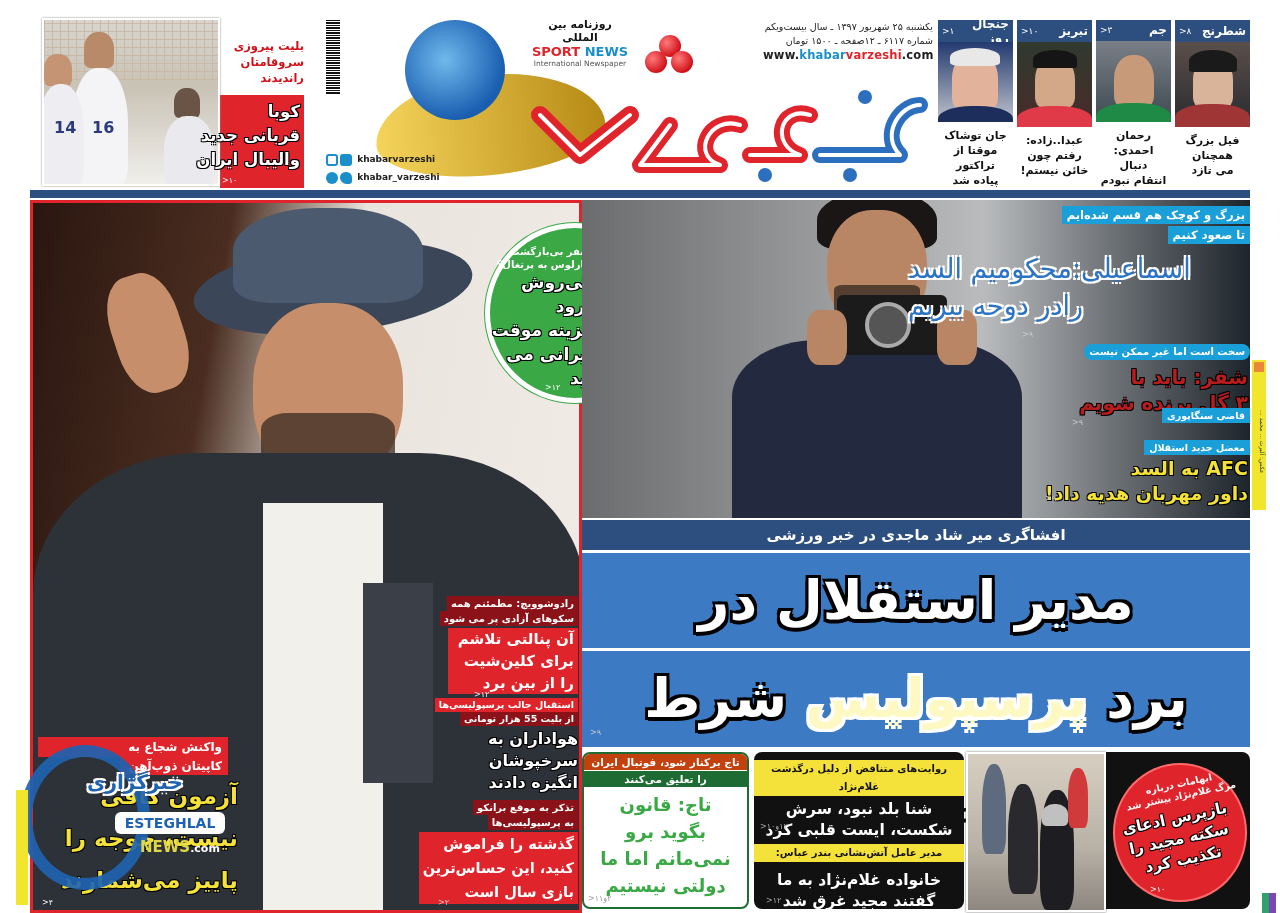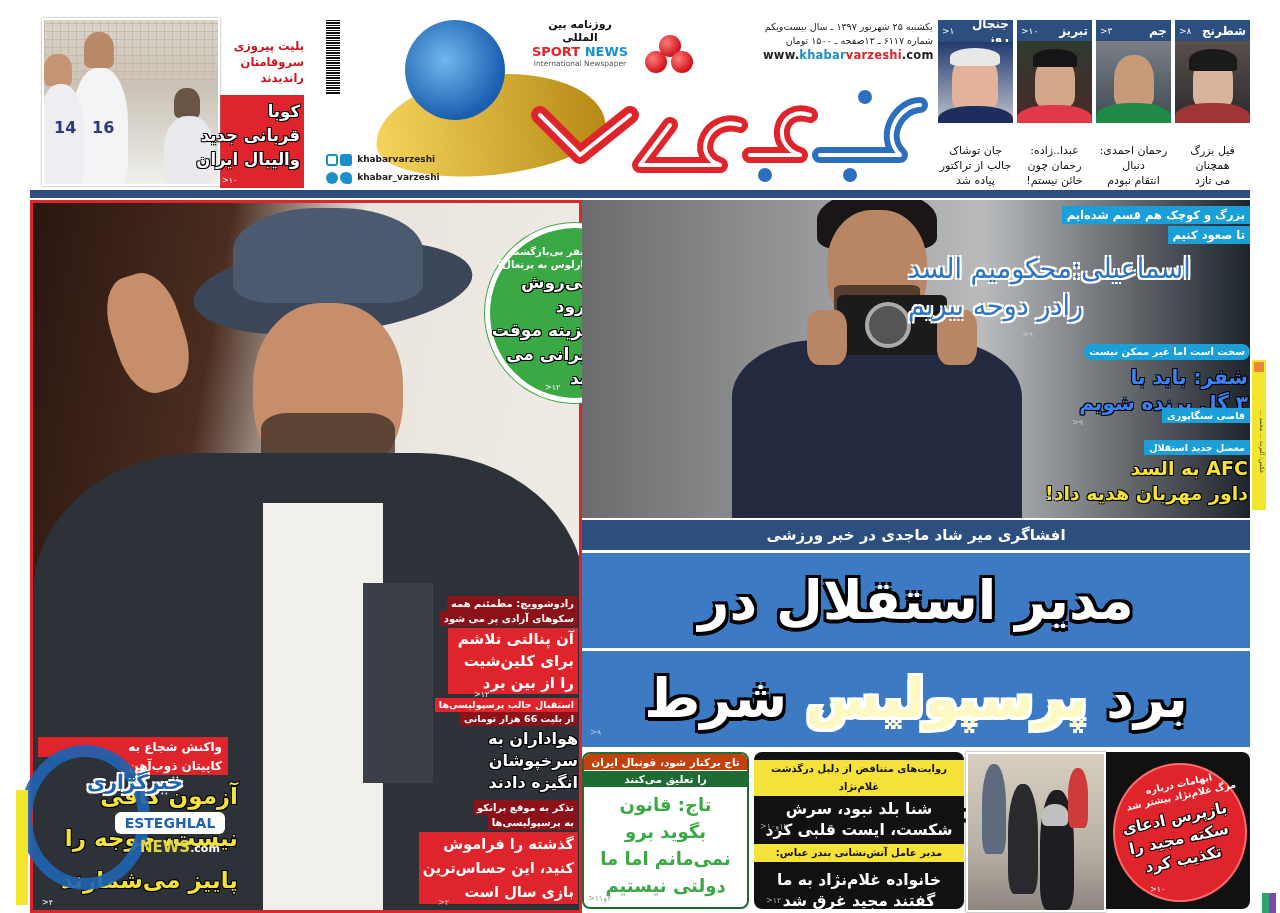--- a/index.html
+++ b/index.html
@@ -8,21 +8,21 @@
 
   
   .mast-rule { position: absolute; left: 30px; top: 190px; width: 1220px; height: 8px; background: #2c4f80; }
 
   
   .thumbs { position: absolute; right: 30px; top: 20px; width: 312px; height: 168px; display: flex; flex-direction: row; gap: 4px; }
   .thumb { width: 75px; height: 168px; display: flex; flex-direction: column; background: #fff; }
   .thumb-head { height: 22px; background: #2c4f80; color: #fff; display: flex; justify-content: space-between; align-items: center; padding: 0 4px; font-size: 12px; font-weight: bold; }
   .thumb-head .pg { font-size: 9px; font-weight: normal; }
   .thumb-photo { height: 85px; position: relative; overflow: hidden; }
-  .thumb-text { flex: 1; text-align: center; font-size: 11px; font-weight: normal; line-height: 15px; padding-top: 20px; color: #111; }
+  .thumb-text { flex: 1; text-align: center; font-size: 11px; font-weight: bold; line-height: 15px; padding-top: 6px; color: #111; }
 
   
   .issue { position: absolute; left: 763px; top: 20px; width: 170px; font-size: 9.5px; line-height: 14px; text-align: right; color: #222; }
   .issue .url { direction: ltr; text-align: right; font-size: 11.5px; font-weight: bold; letter-spacing: 0.2px; }
   .url .k { color: #1b8fc9; }
   .url .v { color: #e0242b; }
 
   
   .logo-word { position: absolute; left: 520px; top: 75px; width: 420px; height: 115px; }
   .globe { position: absolute; left: 405px; top: 20px; width: 100px; height: 100px; border-radius: 50%; background: radial-gradient(circle at 40% 40%, #6fb9ec, #1a5eb0 70%); }
@@ -55,21 +55,21 @@
   .gc-page { position: absolute; left: 545px; top: 383px; font-size: 8px; color: #fff; }
 
   
   .right-photo { position: absolute; left: 582px; top: 200px; width: 668px; height: 318px; background: linear-gradient(90deg, #6a6c6e 0%, #9ea0a2 40%, #b9bbbd 60%, #1d242b 100%); overflow: hidden; }
   .side-credit { position: absolute; left: 1252px; top: 360px; width: 14px; height: 150px; background: #f2e62d; writing-mode: vertical-rl; font-size: 6px; color: #333; text-align: center; padding-top: 14px; }
   .side-credit .ic { position: absolute; top: 2px; left: 2px; width: 10px; height: 10px; background: #e9883a; }
   .side-credit2 { position: absolute; left: 16px; top: 790px; width: 12px; height: 115px; background: #f2e62d; writing-mode: vertical-rl; font-size: 6px; color: #333; padding-top: 10px; }
 
   .tag-blue { position: absolute; background: #1b9fd8; color: #fff; font-size: 11.5px; font-weight: bold; padding: 0 5px; line-height: 18px; right: 30px; }
   .rh-blue { position: absolute; right: 32px; width: 340px; text-align: left; color: #2b73c4; font-size: 27px; font-weight: normal; line-height: 37px; text-shadow: 2px 2px 0 #fff, -2px 2px 0 #fff, 2px -2px 0 #fff, -2px -2px 0 #fff; }
-  .rh-white { position: absolute; right: 32px; text-align: right; color: #3b82f6; font-size: 20px; font-weight: bold; line-height: 26px; text-shadow: 1px 1px 0 #000, -1px 1px 0 #000, 1px -1px 0 #000, -1px -1px 0 #000; }
+  .rh-white { position: absolute; right: 32px; text-align: right; color: #b91c1c; font-size: 20px; font-weight: bold; line-height: 26px; text-shadow: 1px 1px 0 #000, -1px 1px 0 #000, 1px -1px 0 #000, -1px -1px 0 #000; }
   .rh-yellow { position: absolute; right: 32px; text-align: right; color: #f4e23a; font-size: 19px; font-weight: bold; line-height: 25px; text-shadow: 1px 1px 0 #000, -1px 1px 0 #000, 1px -1px 0 #000, -1px -1px 0 #000; }
   .pgnum { position: absolute; font-size: 8px; color: #ccc; }
 
   
   .headline-kicker { position: absolute; left: 582px; top: 520px; width: 668px; height: 30px; background: #2c4f80; color: #fff; font-size: 15px; font-weight: bold; text-align: center; line-height: 30px; }
   .headline-row { position: absolute; left: 582px; width: 668px; height: 95px; background: #3c7bc4; color: #fff; font-size: 54px; font-weight: bold; text-align: center; line-height: 95px; text-shadow: 3px 3px 0 #000, -3px 3px 0 #000, 3px -3px 0 #000, -3px -3px 0 #000, 0 4px 0 #000; letter-spacing: -1px; }
   .headline-row .red { color: #fef9c3; text-shadow: 3px 3px 0 #fff, -3px 3px 0 #fff, 3px -3px 0 #fff, -3px -3px 0 #fff; }
 
   
   .red-lbl { position: absolute; background: #e0242b; color: #fff; font-weight: bold; text-align: right; }
@@ -149,37 +149,37 @@
       <span>تبریز</span>
       <span class="pg">۱۰&lt;</span>
     </div>
     <div class="thumb-photo" style="background: linear-gradient(180deg,#2f3a2e,#4a2a2a);">
       <div class="person" style="left:18px;top:14px;width:40px;height:52px;background:#d2a888;"></div>
       <div class="person" style="left:16px;top:8px;width:44px;height:18px;background:#151515;border-radius:50% 50% 10% 10%;"></div>
       <div class="person" style="left:0;top:64px;width:75px;height:28px;background:#e03a48;"></div>
     </div>
     <div class="thumb-text">
       <div>عبدا..زاده:</div>
-      <div>رحمان چون</div>
+      <div>رفتم چون</div>
       <div>خائن نیستم!</div>
     </div>
   </div>
   <div class="thumb">
     <div class="thumb-head">
       <span>جنجال روز</span>
       <span class="pg">۱&lt;</span>
     </div>
     <div class="thumb-photo" style="background: linear-gradient(180deg,#233a70,#c0c4cc);">
       <div class="person" style="left:14px;top:10px;width:46px;height:58px;background:#e2b39a;"></div>
       <div class="person" style="left:12px;top:6px;width:50px;height:18px;background:#e8e8e8;border-radius:50% 50% 20% 20%;"></div>
       <div class="person" style="left:0;top:64px;width:75px;height:28px;background:#1d2d5c;"></div>
     </div>
     <div class="thumb-text">
       <div>جان توشاک</div>
-      <div>جالب از تراکتور</div>
+      <div>موقتا از تراکتور</div>
       <div>پیاده شد</div>
     </div>
   </div>
 </div>
 
 <div class="issue">
   <div>یکشنبه ۲۵ شهریور ۱۳۹۷ ـ سال بیست‌ویکم</div>
   <div>شماره ۶۱۱۷ ـ ۱۲صفحه ـ ۱۵۰۰ تومان</div>
   <div class="url">
     <span>www.</span><span class="k">khabar</span><span class="v">varzeshi</span><span>.com</span>
@@ -328,21 +328,21 @@
 <div class="dark-lbl" style="top:596px;">رادوشوویچ: مطمئنم همه</div>
 <div class="dark-lbl" style="top:611px;">سکوهای آزادی پر می شود</div>
 <div class="red-lbl" style="right:702px;top:628px;width:130px;font-size:15px;line-height:22px;padding:0 4px;">
   <div>آن پنالتی تلاشم</div>
   <div>برای کلین‌شیت</div>
   <div>را از بین برد</div>
 </div>
 <div class="pgnum" style="left:474px;top:690px;color:#fff;">۱۲&lt;</div>
 
 <div class="red-lbl" style="right:702px;top:698px;font-size:9.5px;line-height:14px;padding:0 4px;">استقبال جالب پرسپولیسی‌ها</div>
-<div class="red-lbl" style="right:702px;top:712px;font-size:9.5px;line-height:14px;padding:0 4px;background:#8a1218;">از بلیت 66 هزار تومانی</div>
+<div class="red-lbl" style="right:702px;top:712px;font-size:9.5px;line-height:14px;padding:0 4px;background:#8a1218;">از بلیت 55 هزار تومانی</div>
 <div class="left-white" style="top:728px;">
   <div>هواداران به</div>
   <div>سرخپوشان</div>
   <div>انگیزه دادند</div>
 </div>
 
 <div class="dark-lbl" style="top:800px;">تذکر به موقع برانکو</div>
 <div class="dark-lbl" style="top:815px;">به پرسپولیسی‌ها</div>
 <div class="red-lbl" style="right:702px;top:832px;font-size:14.5px;line-height:24px;padding:0 4px;">
   <div>گذشته را فراموش</div>

